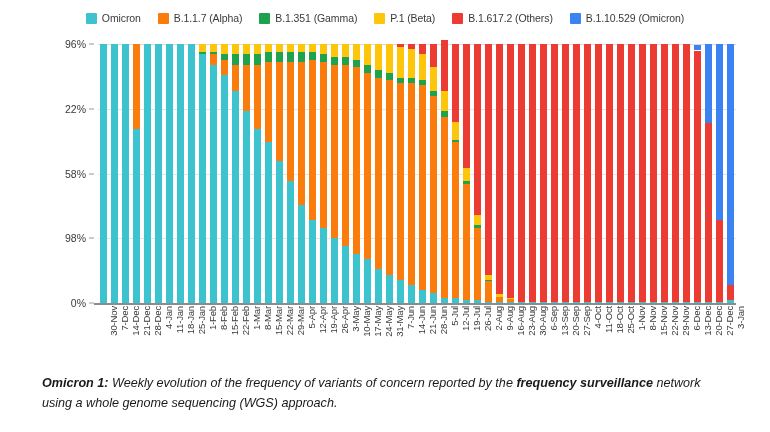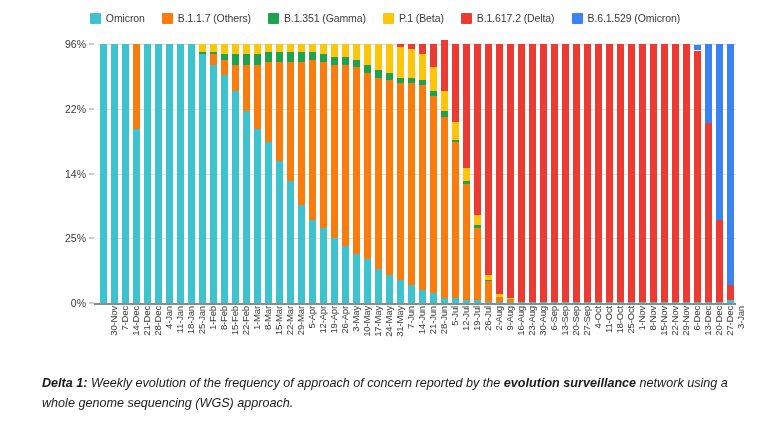--- a/index.html
+++ b/index.html
@@ -158,46 +158,46 @@
 
 <div id="page">
 
   <div id="legend">
       <div class="legend-item">
         <span class="legend-swatch" style="background: rgb(61, 195, 205);"></span>
         <span class="legend-label">Omicron</span>
       </div>
       <div class="legend-item">
         <span class="legend-swatch" style="background: rgb(249, 124, 12);"></span>
-        <span class="legend-label">B.1.1.7 (Others)</span>
+        <span class="legend-label">B.1.1.7 (Alpha)</span>
       </div>
       <div class="legend-item">
         <span class="legend-swatch" style="background: rgb(29, 163, 78);"></span>
         <span class="legend-label">B.1.351 (Gamma)</span>
       </div>
       <div class="legend-item">
         <span class="legend-swatch" style="background: rgb(253, 198, 10);"></span>
         <span class="legend-label">P.1 (Beta)</span>
       </div>
       <div class="legend-item">
         <span class="legend-swatch" style="background: rgb(236, 59, 51);"></span>
-        <span class="legend-label">B.1.617.2 (Delta)</span>
+        <span class="legend-label">B.1.617.2 (Others)</span>
       </div>
       <div class="legend-item">
         <span class="legend-swatch" style="background: rgb(59, 130, 242);"></span>
-        <span class="legend-label">B.6.1.529 (Omicron)</span>
+        <span class="legend-label">B.1.10.529 (Omicron)</span>
       </div>
     </div>
 
   <div id="y-axis">
       <div class="ytick" style="top: 259px;">0%</div>
       <div class="ytick-mark" style="top: 259px;"></div>
-      <div class="ytick" style="top: 194.25px;">25%</div>
+      <div class="ytick" style="top: 194.25px;">98%</div>
       <div class="ytick-mark" style="top: 194.25px;"></div>
-      <div class="ytick" style="top: 129.5px;">14%</div>
+      <div class="ytick" style="top: 129.5px;">58%</div>
       <div class="ytick-mark" style="top: 129.5px;"></div>
       <div class="ytick" style="top: 64.75px;">22%</div>
       <div class="ytick-mark" style="top: 64.75px;"></div>
       <div class="ytick" style="top: 0px;">96%</div>
       <div class="ytick-mark" style="top: 0px;"></div>
     </div>
 
   <div id="chart-area">
     <div id="plot-bg"></div>
     <div id="gridlines">
@@ -559,16 +559,16 @@
       <div class="xtick" style="left: 570.5px;">22-Nov</div>
       <div class="xtick" style="left: 581.5px;">29-Nov</div>
       <div class="xtick" style="left: 592.5px;">6-Dec</div>
       <div class="xtick" style="left: 603.5px;">13-Dec</div>
       <div class="xtick" style="left: 614.5px;">20-Dec</div>
       <div class="xtick" style="left: 625.5px;">27-Dec</div>
       <div class="xtick" style="left: 636.5px;">3-Jan</div>
     </div>
 
   <div id="caption">
-    <b>Delta 1:</b><span> Weekly evolution of the frequency of approach of concern reported by the </span><b>evolution surveillance</b><span> network using a whole genome sequencing (WGS) approach.</span>
+    <b>Omicron 1:</b><span> Weekly evolution of the frequency of variants of concern reported by the </span><b>frequency surveillance</b><span> network using a whole genome sequencing (WGS) approach.</span>
   </div>
 
 </div>
 
 </body></html>

